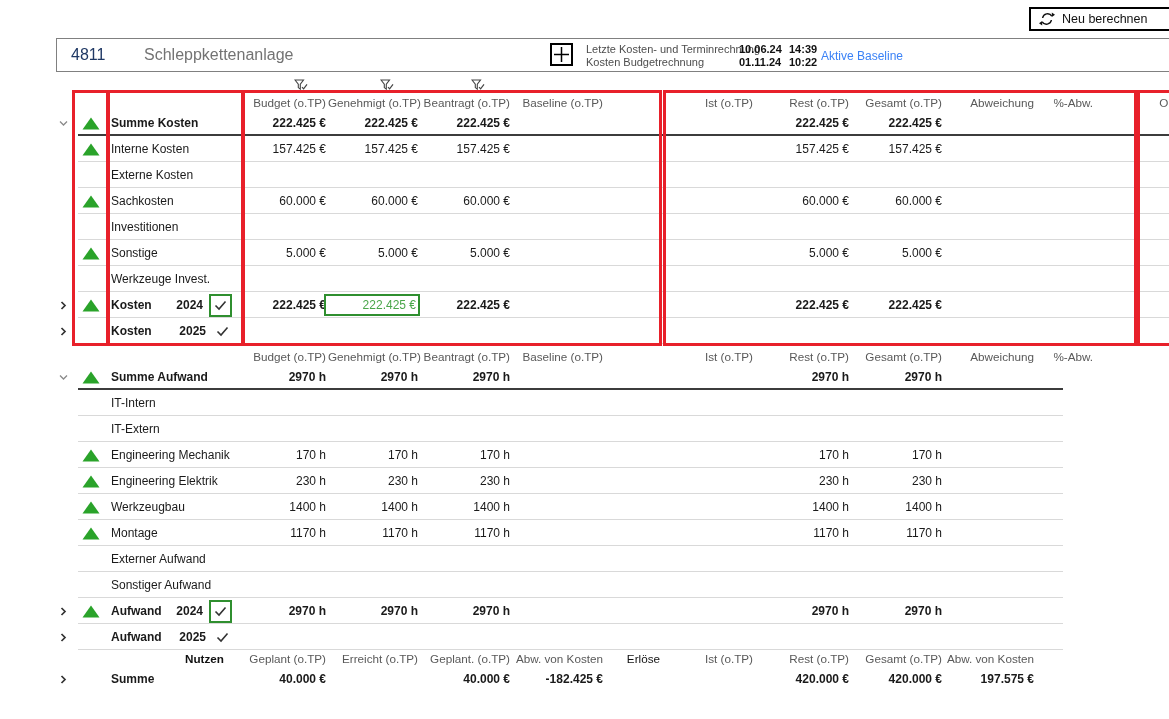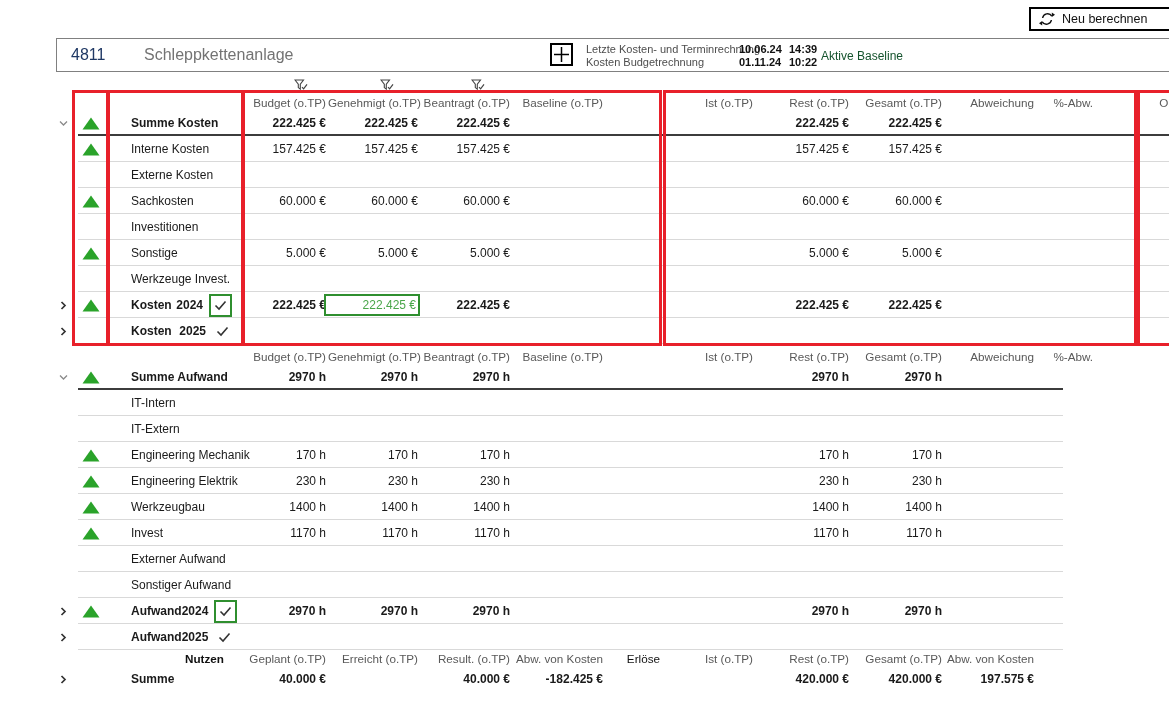--- a/index.html
+++ b/index.html
@@ -19,21 +19,21 @@
   .pid{position:absolute;left:14px;top:7px;font-size:16px;color:#1f3864;}
   .pname{position:absolute;left:87px;top:7px;font-size:16px;color:#737373;}
   .plus{position:absolute;left:493px;top:4px;width:23px;height:23px;border:2px solid #000;box-sizing:border-box;
         display:flex;align-items:center;justify-content:center;cursor:pointer;background:#fff;}
   .pil{position:absolute;font-size:11px;color:#4d4d4d;line-height:12px;white-space:nowrap;}
   .pid-lab{left:529px;top:4px;}
   .pid-lab2{left:529px;top:17px;}
   .pdate{position:absolute;font-size:11px;font-weight:bold;color:#111;line-height:12px;white-space:nowrap;}
   .d1{left:682px;top:4px;} .d2{left:682px;top:17px;}
   .t1t{left:732px;top:4px;} .t2t{left:732px;top:17px;}
-  .pbase{position:absolute;left:764px;top:10px;font-size:12px;color:#14532d;}
+  .pbase{position:absolute;left:764px;top:10px;font-size:12px;color:#3b82f6;}
 
   
   .filter{top:79px;width:14px;height:14px;cursor:pointer;}
   .f1{left:246px;} .f2{left:332px;} .f3{left:423px;}
 
   
   #tables{left:8px;top:94px;width:1149px;}
   .tbl{width:1149px;}
   .tbl.t1{margin-top:4px;}
   .trow{display:grid;
@@ -47,21 +47,21 @@
   .c{white-space:nowrap;overflow:visible;}
   .c.v{text-align:right;padding-right:2px;font-size:12px;}
   .c.col-obligo{padding-right:12px;}
   .thead .c.v,.thead .c.label{color:#595959;font-size:11.7px;font-weight:normal;}
   .thead .c.hdark{color:#111;font-weight:bold;}
   .trow.bold .c.v,.trow.bold .lab,.trow.bold .year{font-weight:bold;}
   .t2 .c.v{font-weight:normal;}
   .c.chev{display:flex;align-items:center;justify-content:flex-start;padding-left:2px;cursor:pointer;}
   .c.icon{display:flex;align-items:center;justify-content:center;}
   .c.label{display:flex;align-items:center;padding-left:3px;font-size:12px;}
-  .lab{flex:0 0 auto;padding-left:20px;}
+  .lab{flex:0 0 auto;}
   .year{margin-left:auto;}
   .chk{flex:0 0 20px;width:20px;height:20px;margin-left:6px;margin-right:10px;
        display:flex;align-items:center;justify-content:center;cursor:pointer;}
   .chk.boxed{flex-basis:19px;width:19px;height:19px;border:2px solid #2f8f2f;box-sizing:content-box;background:#fff;}
   .t2 .thead .c.label{justify-content:flex-end;padding-right:18px;}
   .c.v.hilite{border:2px solid #2f8f2f;height:22px;box-sizing:border-box;display:flex;align-items:center;
               justify-content:flex-end;color:#4aa64a;font-weight:normal !important;background:#fff;margin-left:-4px;}
 
   
   .rbox{border:3px solid #e8202a;box-sizing:border-box;pointer-events:none;}
@@ -492,21 +492,21 @@
           <span class="c v col-obligo"></span>
         </div>
         <div class="trow">
           <span class="c chev"></span>
           <span class="c icon">
             <svg width="18" height="13" viewBox="0 0 18 13">
               <polygon points="9,0.5 17.5,12.5 0.5,12.5" fill="#2aa32a"></polygon>
             </svg>
           </span>
           <span class="c label">
-            <span class="lab">Invest</span>
+            <span class="lab">Montage</span>
           </span>
           <span class="c v col-budget">1170 h</span>
           <span class="c v col-genehmigt">1170 h</span>
           <span class="c v col-beantragt">1170 h</span>
           <span class="c v col-baseline"></span>
           <span class="c v col-gap"></span>
           <span class="c v col-ist"></span>
           <span class="c v col-rest">1170 h</span>
           <span class="c v col-gesamt">1170 h</span>
           <span class="c v col-abweichung"></span>
@@ -610,21 +610,21 @@
           <span class="c v col-obligo"></span>
         </div>
       </div>
       <div class="tbl t2">
         <div class="trow thead">
           <span class="c chev"></span>
           <span class="c icon"></span>
           <span class="c label hdark">Nutzen</span>
           <span class="c v col-budget">Geplant (o.TP)</span>
           <span class="c v col-genehmigt">Erreicht (o.TP)</span>
-          <span class="c v col-beantragt">Result. (o.TP)</span>
+          <span class="c v col-beantragt">Geplant. (o.TP)</span>
           <span class="c v col-baseline">Abw. von Kosten</span>
           <span class="c v col-gap hdark">Erlöse</span>
           <span class="c v col-ist">Ist (o.TP)</span>
           <span class="c v col-rest">Rest (o.TP)</span>
           <span class="c v col-gesamt">Gesamt (o.TP)</span>
           <span class="c v col-abweichung">Abw. von Kosten</span>
           <span class="c v col-pabw"></span>
           <span class="c v col-obligo"></span>
         </div>
         <div class="trow bold noline">

